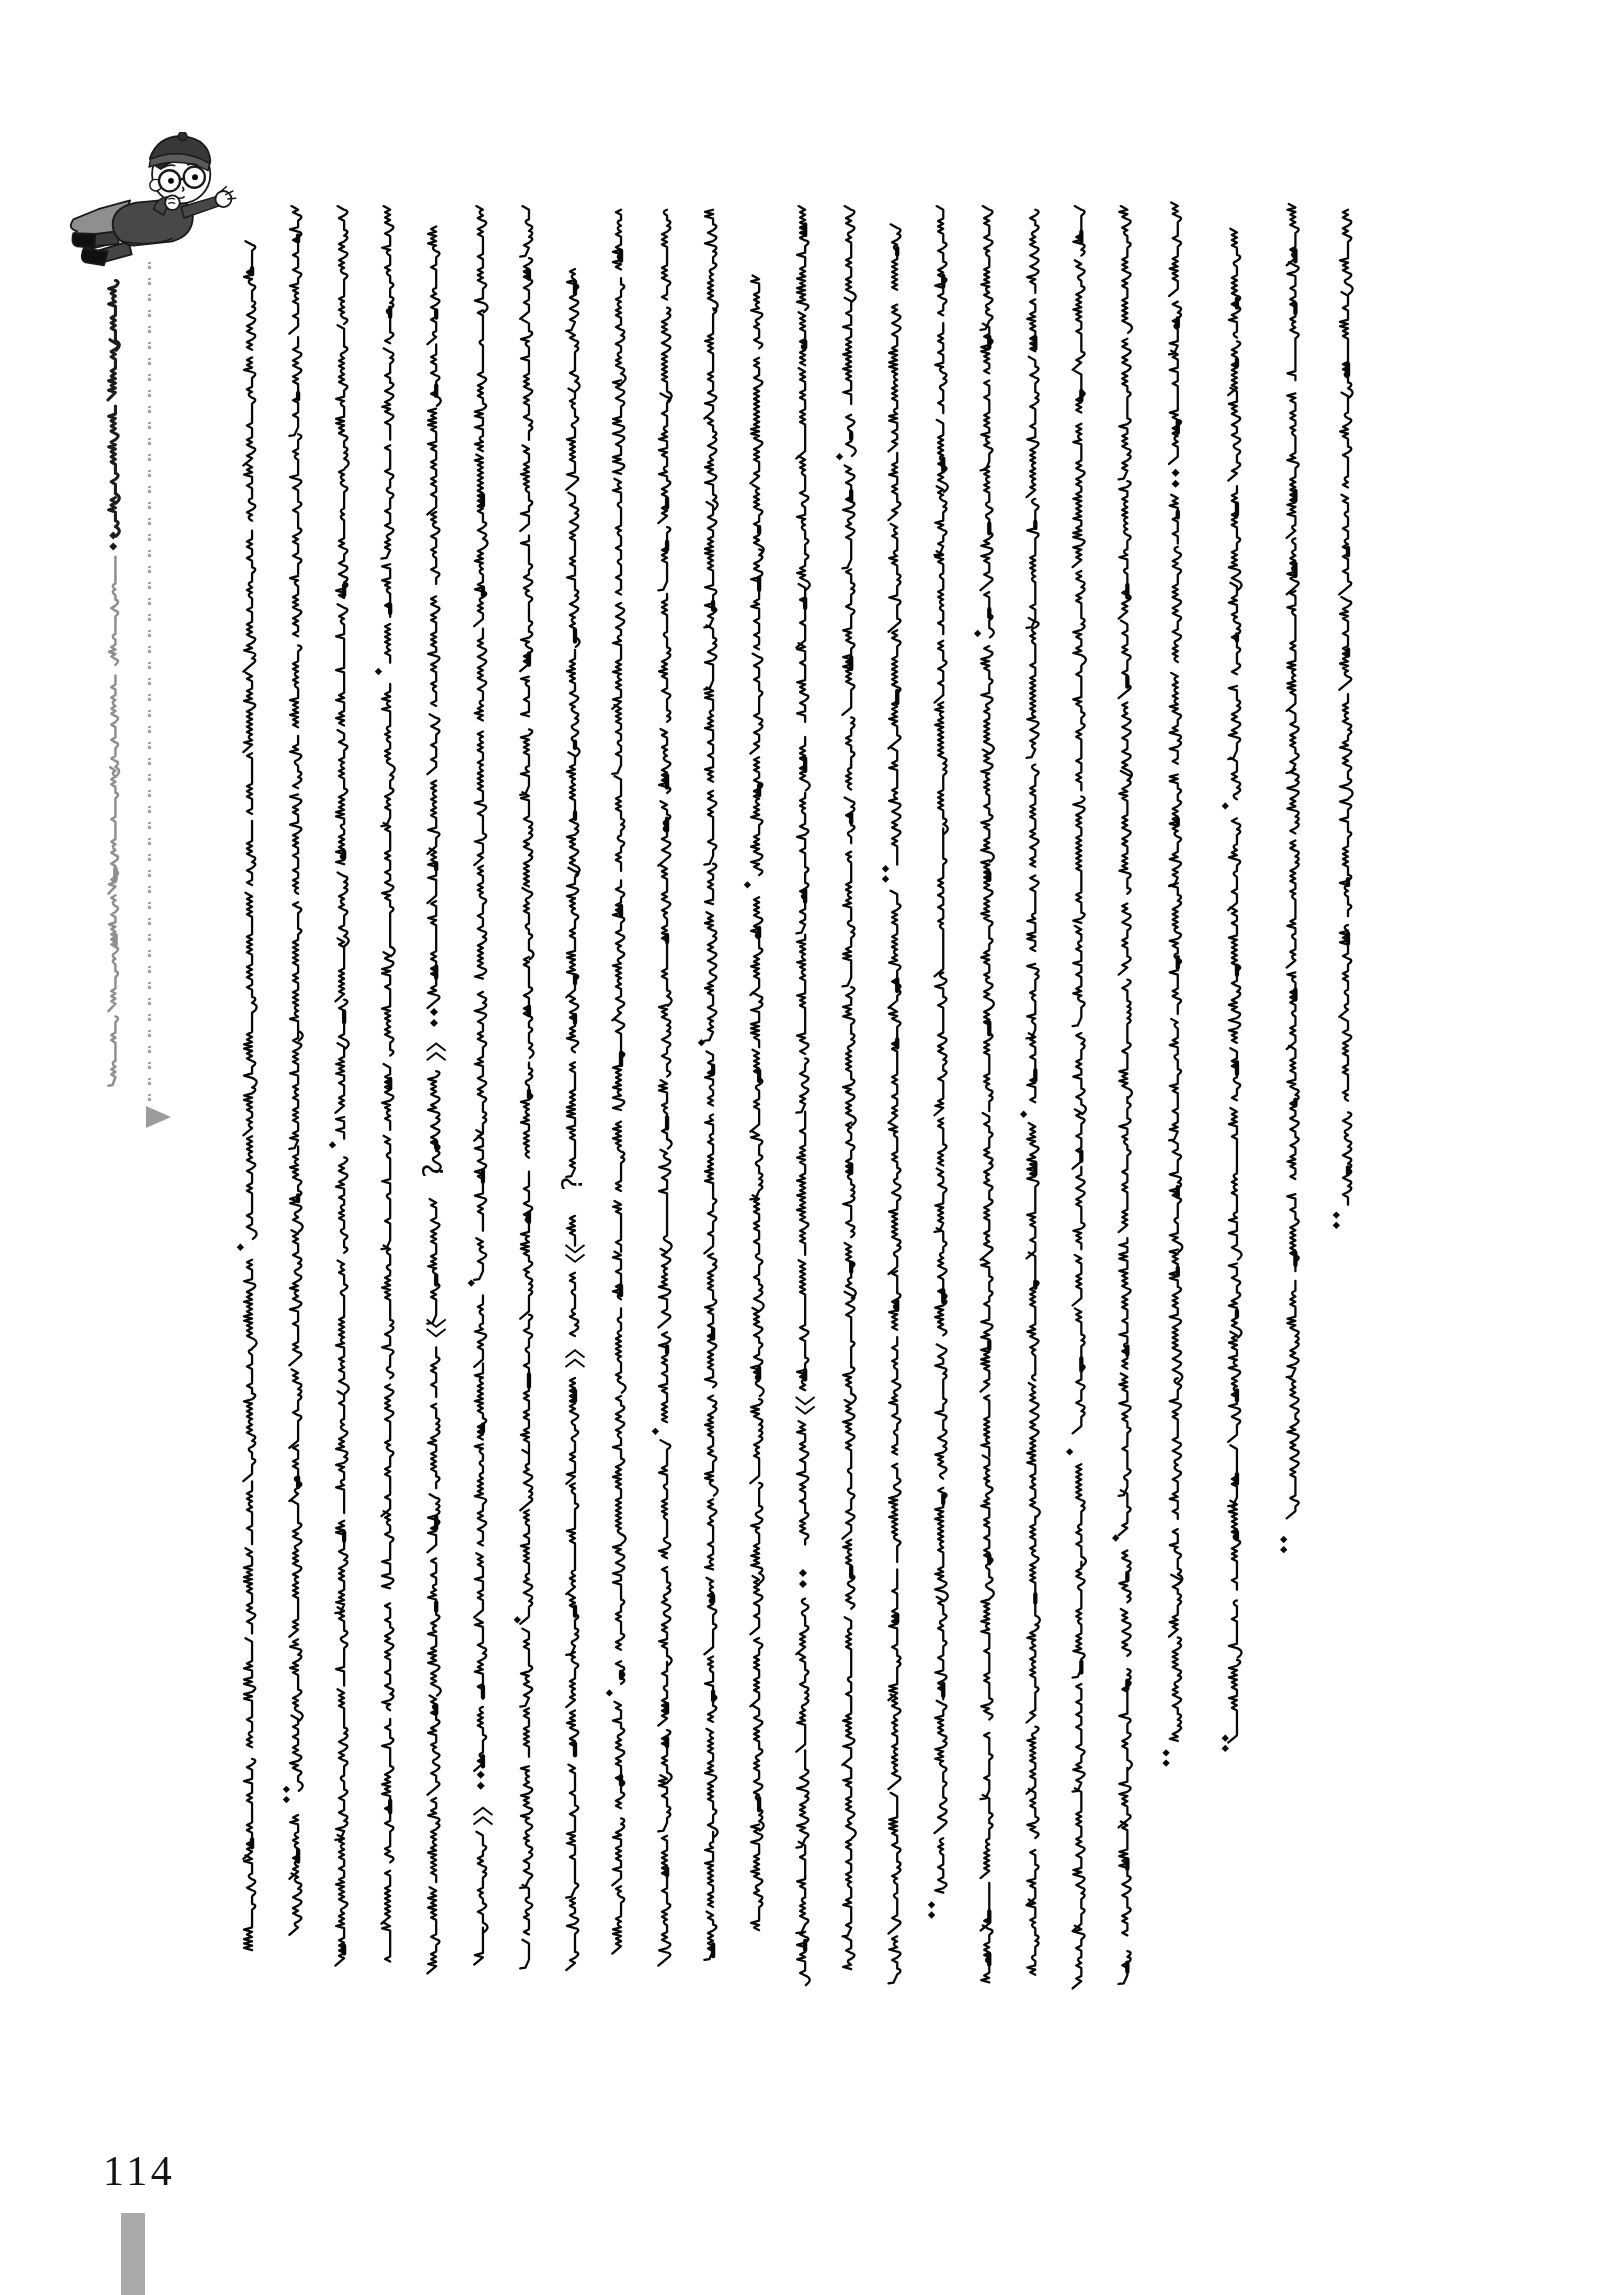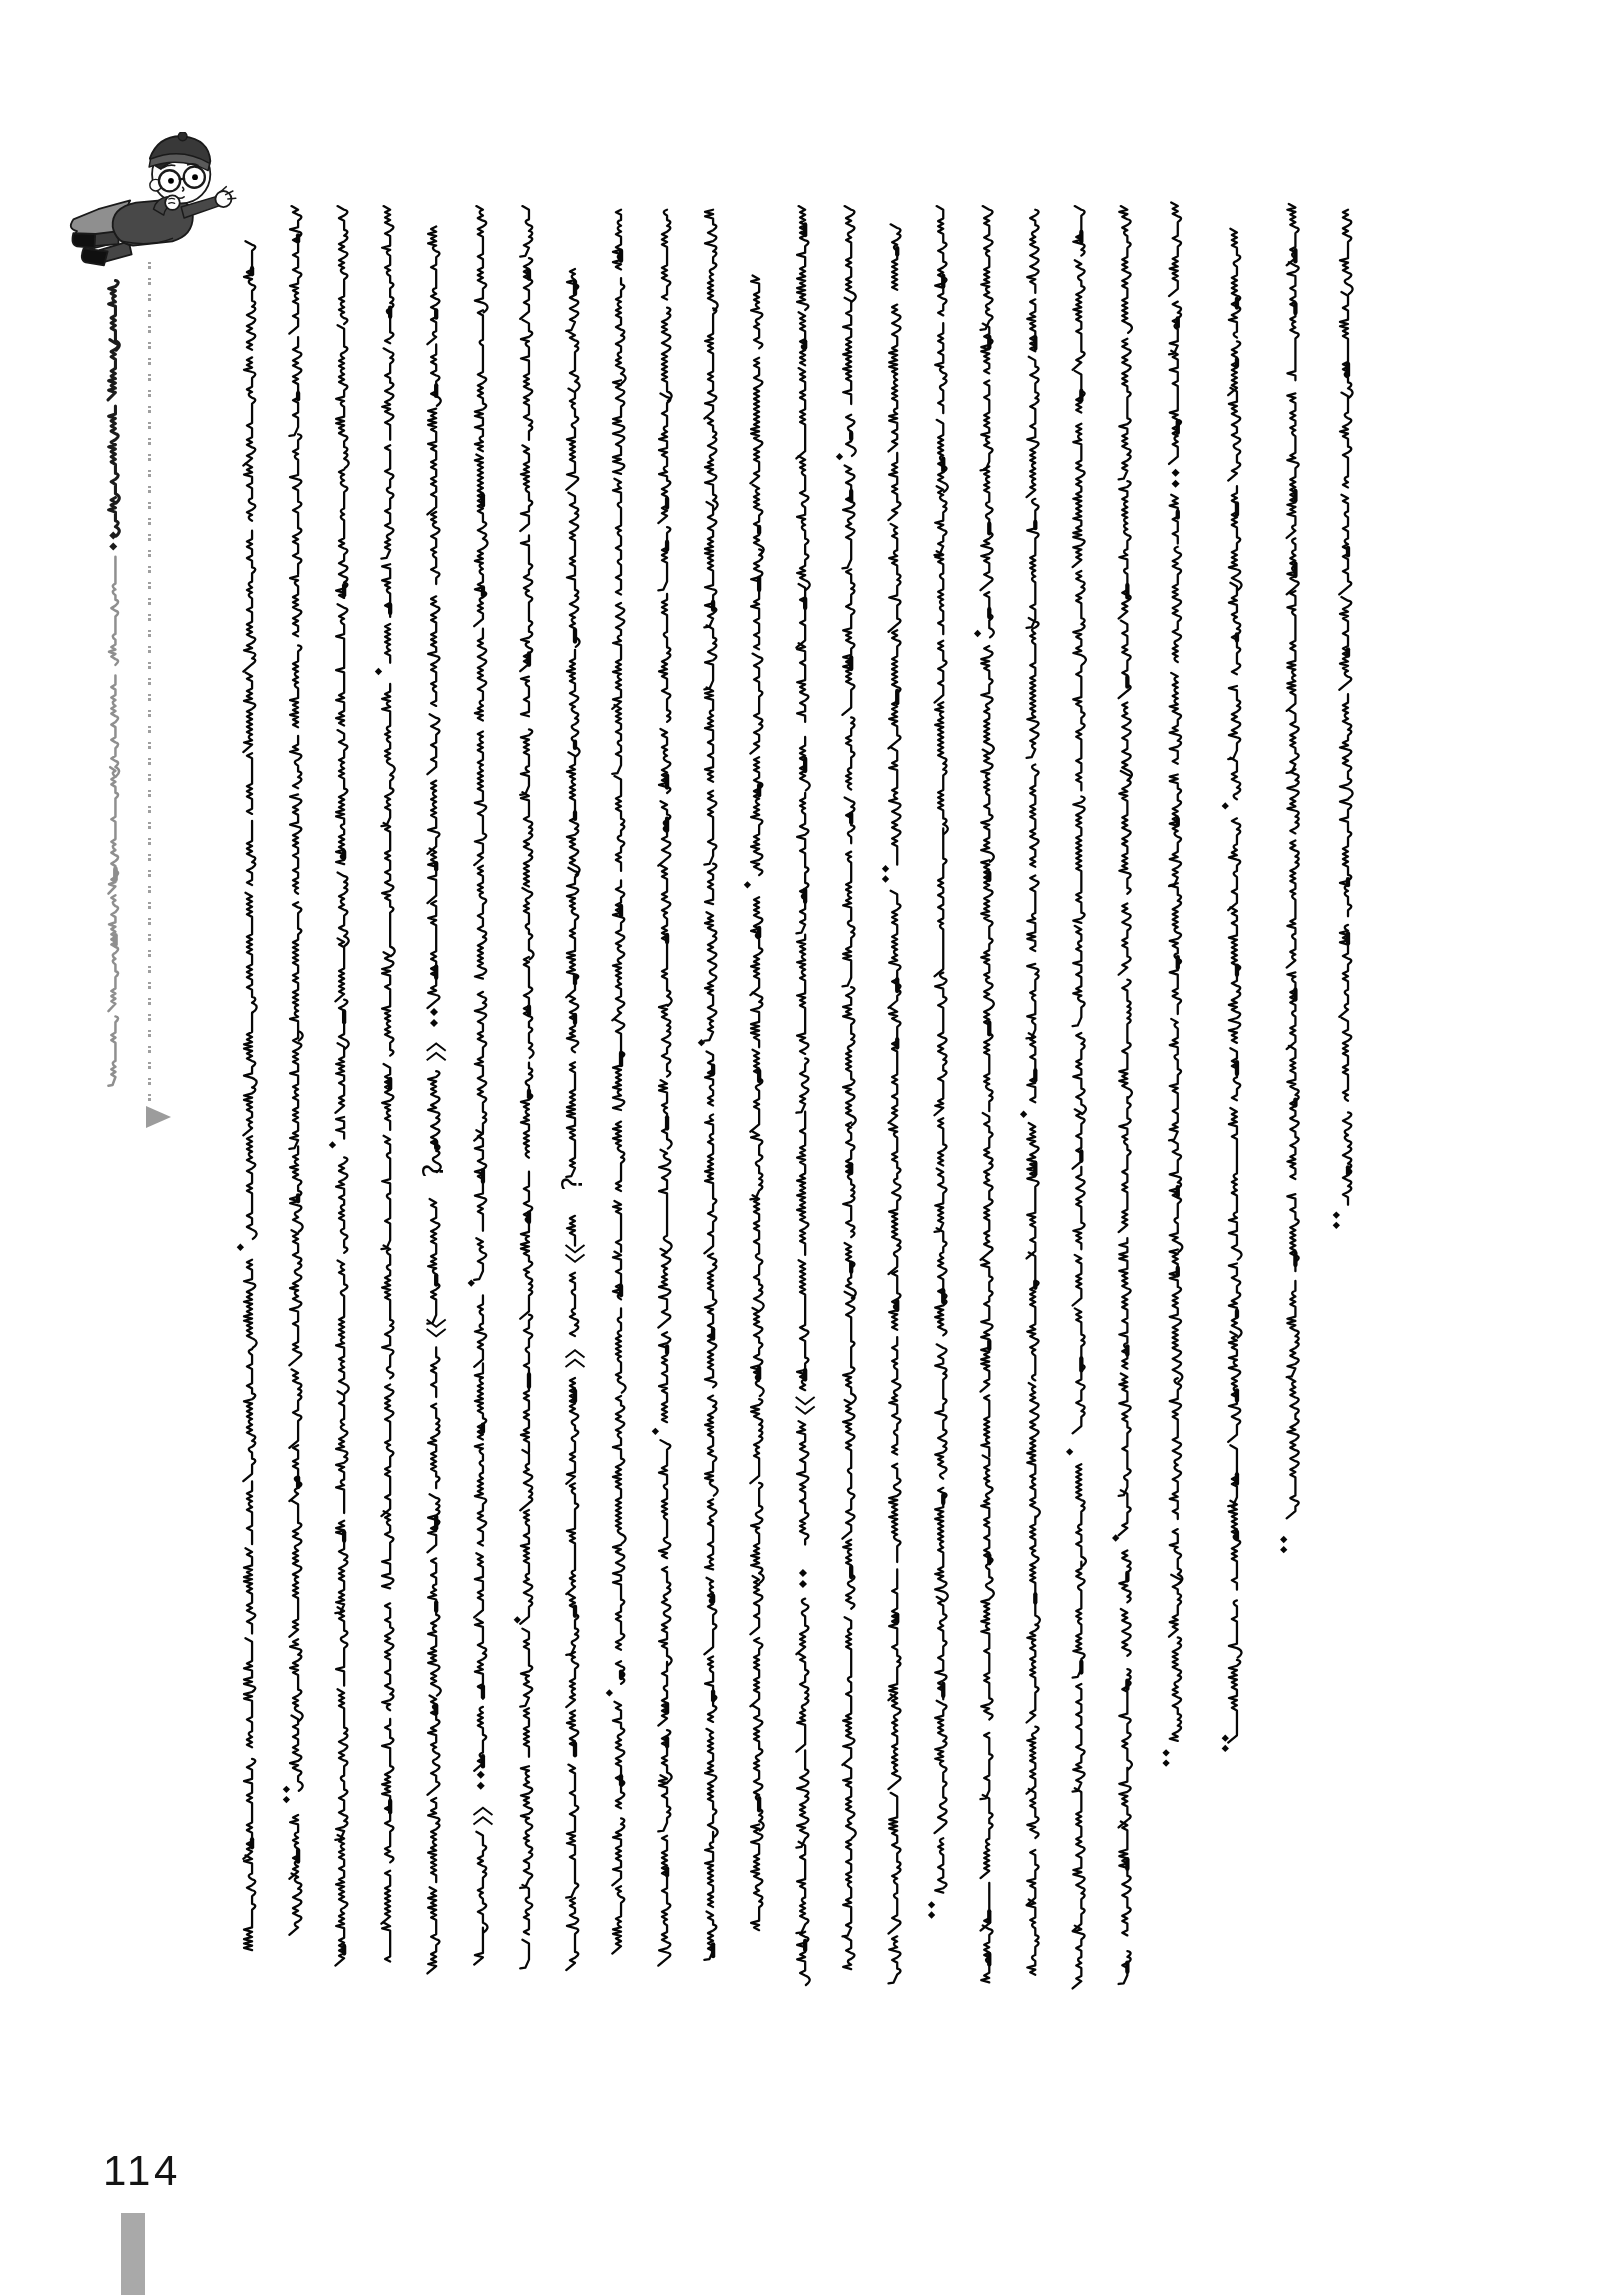--- a/index.html
+++ b/index.html
@@ -13,21 +13,21 @@
     position:absolute;left:148px;top:262px;width:2.9px;height:840px;
     background:repeating-linear-gradient(180deg,#9f9f9f 0 2.2px,transparent 2.2px 4.4px,#9f9f9f 4.4px 6.6px,transparent 6.6px 16px);
   }
   .margin-arrow{
     position:absolute;left:146px;top:1106px;width:0;height:0;
     border-top:11.7px solid transparent;border-bottom:11.7px solid transparent;
     border-left:25px solid #9c9c9c;
   }
   .page-number{
     position:absolute;left:103px;top:2147px;
-    font-family:Liberation Sans, sans-serif;font-size:42px;letter-spacing:3.7px;color:#141414;
+    font-family:Liberation Serif, serif;font-size:42px;letter-spacing:3.7px;color:#141414;
   }
   .edge-tab{position:absolute;left:121px;top:2213px;width:24px;height:83px;background:#a9a9a9;}
 </style>
 </head>
 <body>
 
 <div class="page">
 
   <svg class="mascot" viewBox="0 0 240 210" aria-hidden="true">
     <g stroke="#1a1a1a" stroke-width="2.5" stroke-linejoin="round" stroke-linecap="round">

